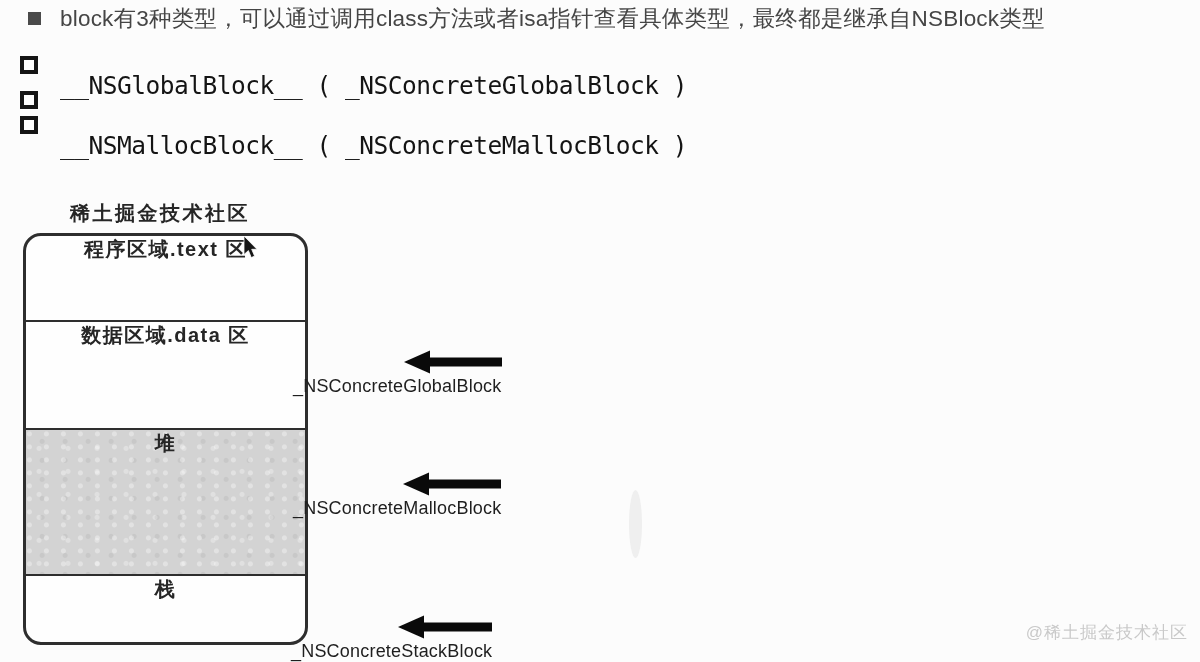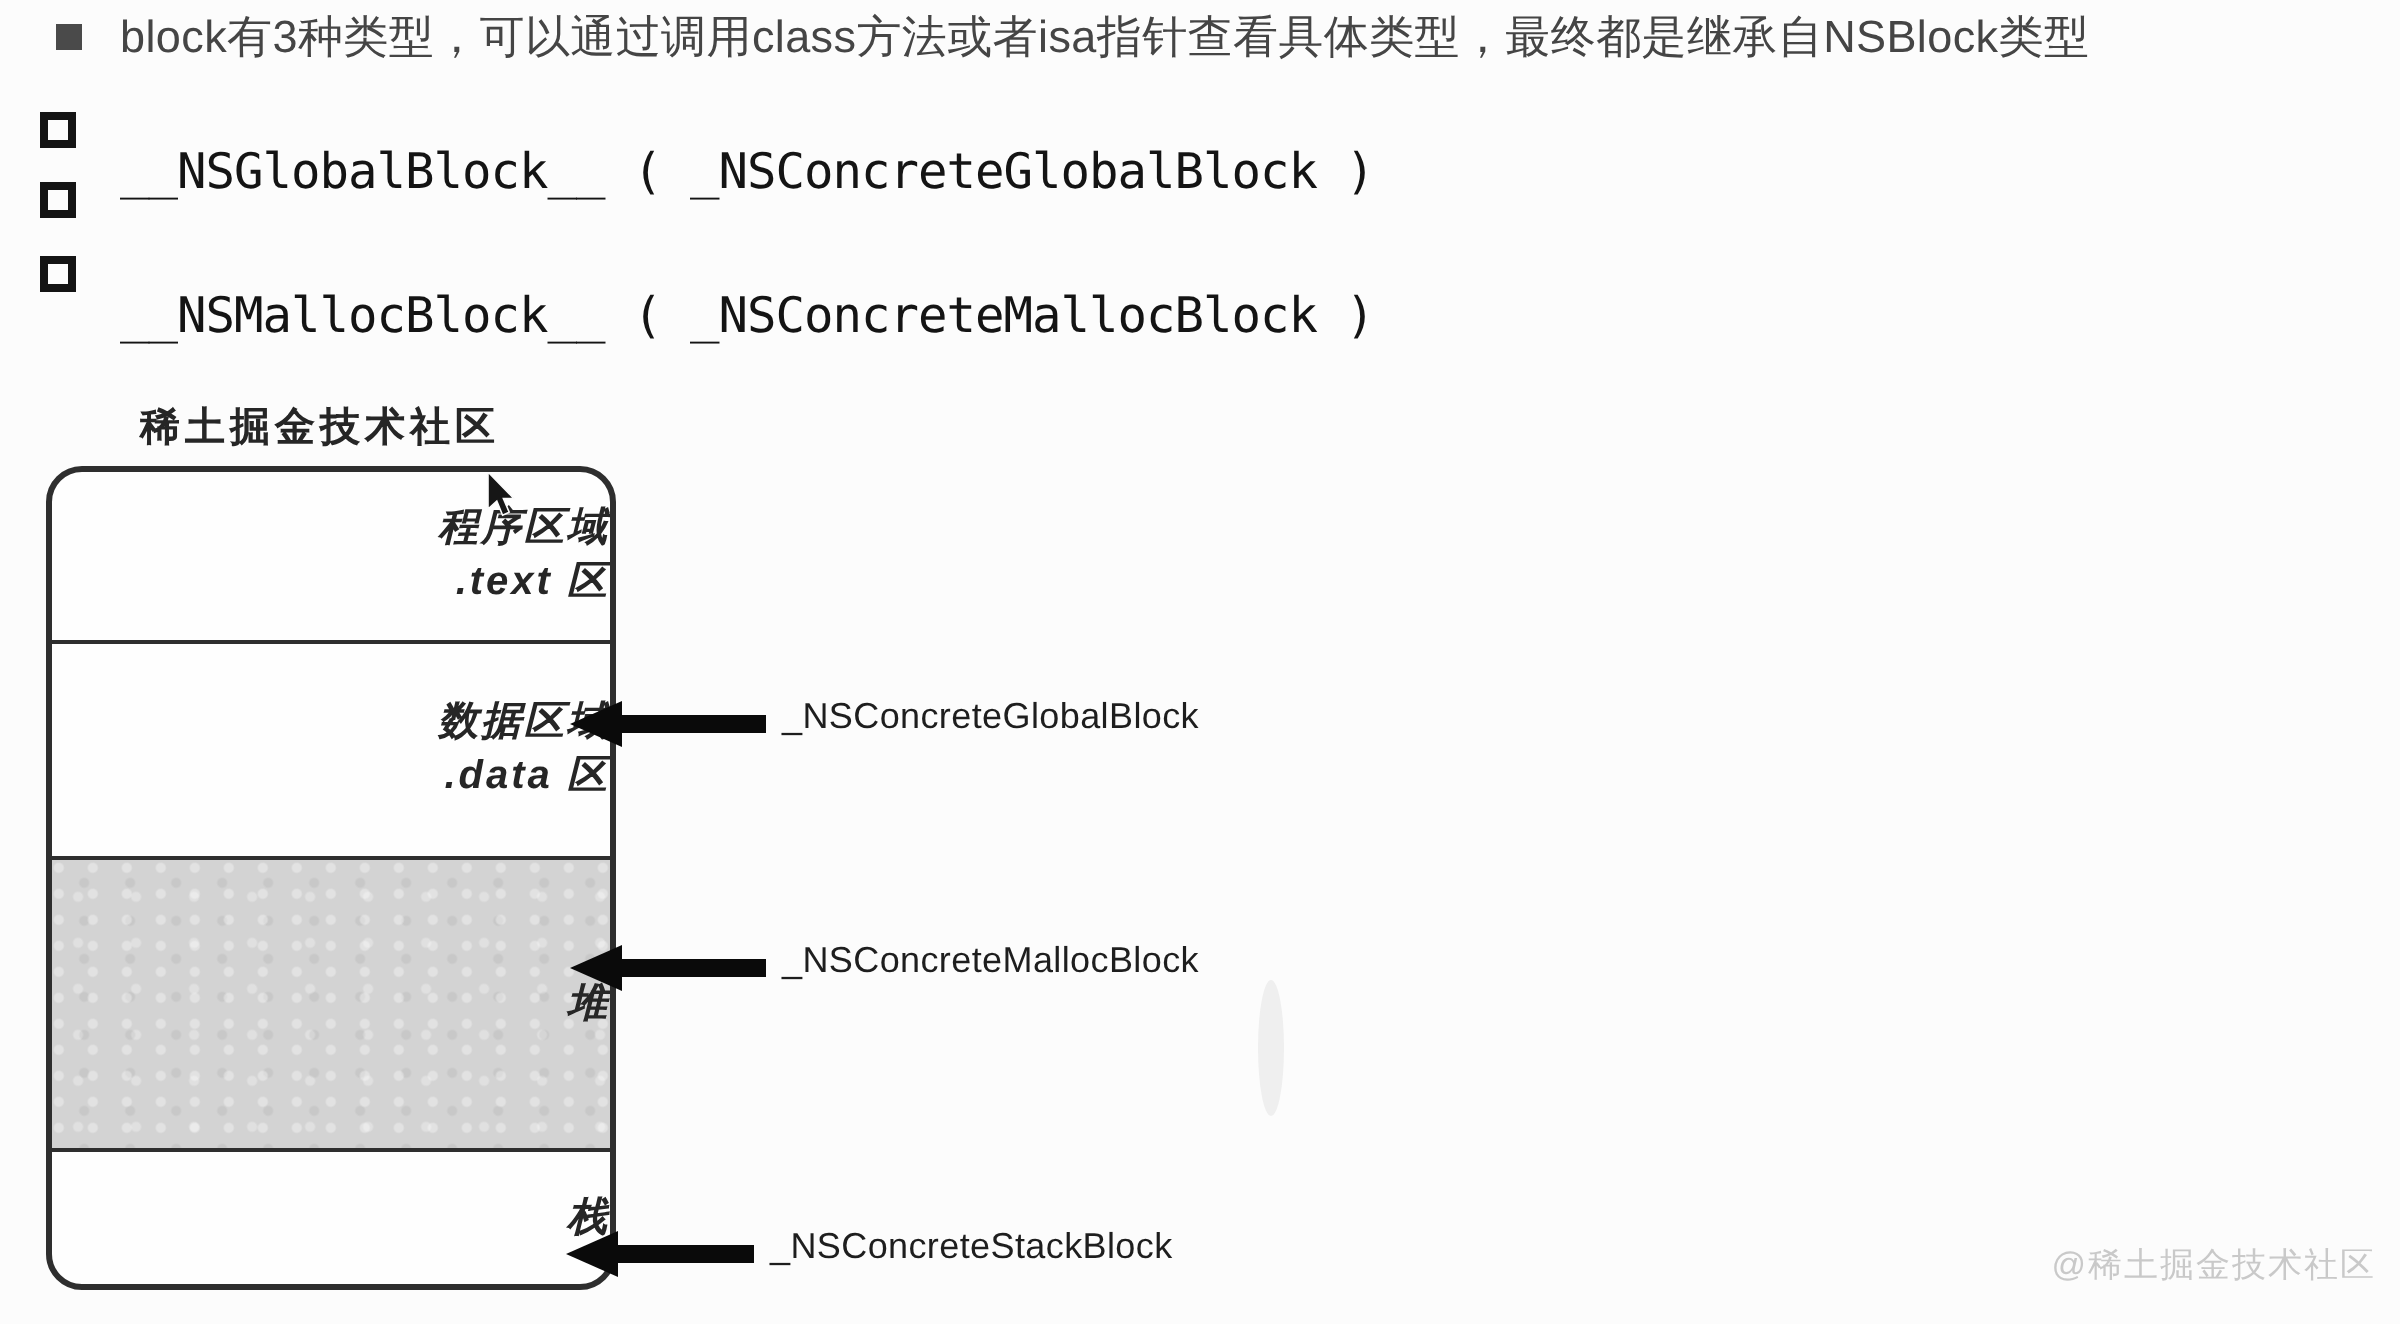--- a/index.html
+++ b/index.html
@@ -14,50 +14,50 @@
 
   
   .intro-row { left:28px; top:3px; height:30px; display:flex; align-items:center; gap:19px; }
   .intro-bullet { width:13px; height:13px; background:var(--intro-bullet,#4a4a4a); flex:0 0 auto; }
   .intro-text { font-size:22.5px; color:var(--intro-text,#454545); letter-spacing:0.2px; white-space:nowrap; }
 
   
   .code-row { left:20px; height:32px; display:flex; align-items:center; gap:22px; }
   .code-row.r0 { top:49px; }
   .code-row.r1 { top:84px; }
-  .code-row.r2 { top:121px;justify-content:flex-end; }
+  .code-row.r2 { top:109px;justify-content:flex-end; }
   .code-bullet { width:18px; height:18px; border:4px solid var(--code-text,#141414); background:transparent; flex:0 0 auto; }
   .code-text { font-family:"DejaVu Sans Mono","Liberation Mono",monospace; font-size:24.5px; color:var(--code-text,#141414); white-space:pre; letter-spacing:-0.5px;margin-top:40px; }
 
   
   .diagram-title { left:70px; top:200px; font-size:20px; font-weight:bold; letter-spacing:2.5px; color:var(--diagram-text,#262626); }
   .membox {
     left:23px; top:233px; width:285px; height:412px;
     border:3px solid var(--box-border,#2e2e2e);
     border-radius:18px; background:#fefefe;
     display:flex; flex-direction:column; overflow:hidden;
   }
-  .sect { display:flex; flex-direction:column; align-items:flex-end; justify-content:center; text-align:center; flex:0 0 auto;font-style:italic; }
+  .sect { display:flex; align-items:flex-start; justify-content:center; text-align:center; flex:0 0 auto; }
   .sect + .sect { border-top:2.5px solid var(--box-border,#2e2e2e); }
   .sect-line { font-size:20px; font-weight:bold; letter-spacing:1.5px; color:var(--diagram-text,#262626); line-height:27px; white-space:nowrap; }
   .sect-text { height:84px; }
   .sect-data { height:108px; }
   .sect-heap {
     height:146px;
     background:var(--heap-fill,#d3d3d3);
     background-image:
       radial-gradient(circle at 20% 30%, rgba(255,255,255,.35) 0 2px, transparent 3px),
       radial-gradient(circle at 70% 60%, rgba(0,0,0,.05) 0 2px, transparent 3px),
       radial-gradient(circle at 45% 80%, rgba(255,255,255,.3) 0 2px, transparent 3px);
     background-size:17px 13px, 23px 19px, 29px 23px;
   }
   .sect-stack { flex:1 1 auto; }
 
   
-  .annotation { display:flex; align-items:flex-start; }
+  .annotation { display:flex; align-items:flex-end;flex-direction:column; }
   .annotation .label { margin-left:8px; font-size:18px; color:var(--label-text,#1e1e1e); letter-spacing:0.2px; white-space:nowrap; }
   .ann-global { left:285px; top:348px; }
   .ann-malloc { left:285px; top:470px; }
   .ann-stack  { left:283px; top:613px; }
   .arrow-svg { display:block; flex:0 0 auto; }
 
   .cursor { left:243px; top:236px; }
 
   .smudge { left:629px; top:490px; width:13px; height:68px; background:#efefef; border-radius:50%; }
 

